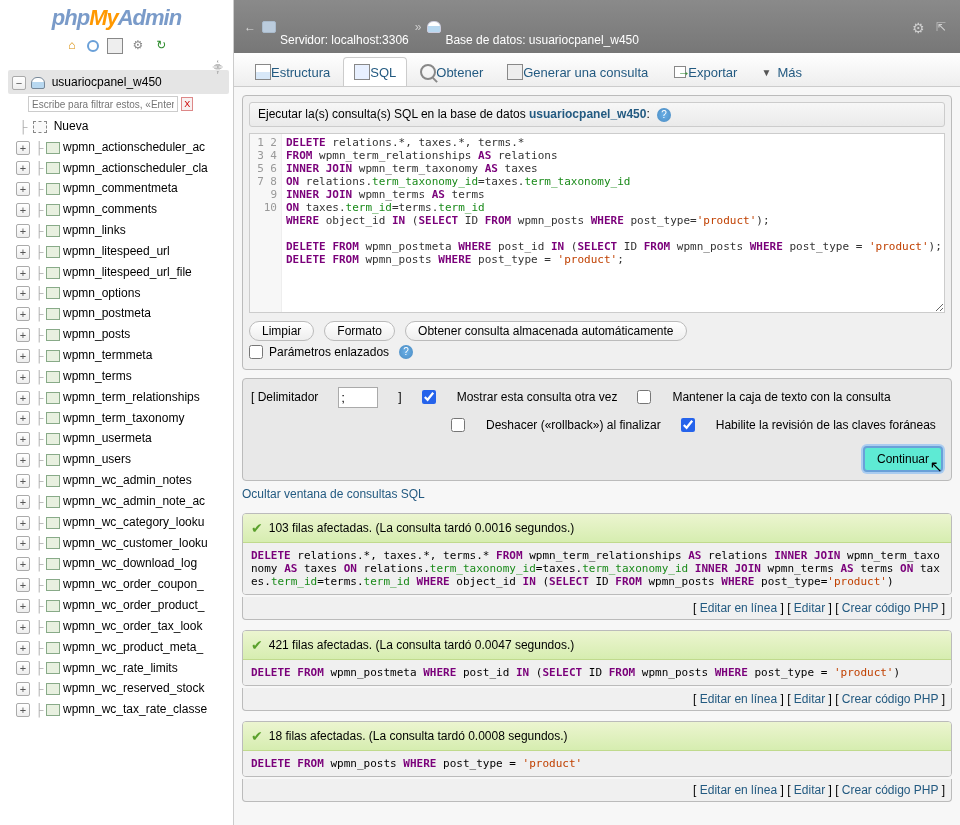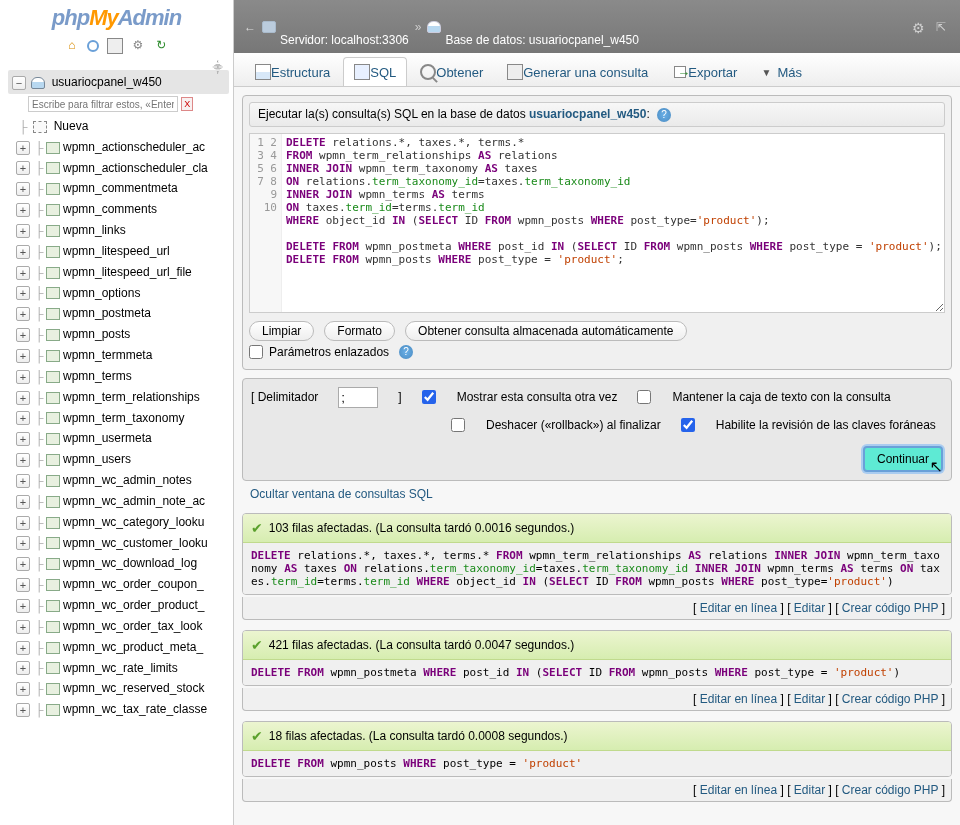--- a/index.html
+++ b/index.html
@@ -64,21 +64,21 @@
 .btn { background:linear-gradient(#fff,#eee); border:1px solid #bbb; border-radius:12px; padding:2px 12px; font-size:12px; cursor:pointer; }
 .check-row { display:flex; align-items:flex-end; gap:6px; margin:4px 0; font-size:12px; }
 .check-row input[type=checkbox] { width:14px; height:14px; }
 .exec-row { background:#e8e8e8; border:1px solid #bbb; border-radius:4px; padding:8px; display:flex; flex-wrap:wrap; gap:10px 20px; align-items:center; font-size:12px; }
 .delim-input { border:1px solid #aaa; width:40px; padding:2px; background:#fff; }
 .chk-label { display:flex; align-items:center; gap:21px; }
 .chk-label input { width:14px; height:14px; accent-color:#2563eb; }
 .continue-row { width:100%; text-align:right; margin-top:4px; }
 .continue-btn { background:#5eead4; border:2px solid #6aa0d8; border-radius:4px; padding:4px 12px; font-size:12px; cursor:pointer; box-shadow:0 0 0 2px #aaccf0; position:relative; }
 .cursor-icon { position:absolute; right:-2px; bottom:-6px; font-size:16px; color:#000; pointer-events:none; }
-.toggle-link { color:#235a81; text-decoration:none; font-size:12px; display:inline-block; margin:6px 8px; }
+.toggle-link { color:#235a81; text-decoration:none; font-size:12px; display:inline-block; margin:6px 0; }
 .result-box { border:1px solid #bbb; border-radius:4px; margin:6px 0 2px; overflow:hidden; }
 .result-head { background:linear-gradient(#ecf5d0,#d6edb0); border-bottom:1px solid #c0da8d; padding:6px 8px; font-size:12px; display:flex; align-items:center; gap:6px; }
 .check-icon { color:#5aa02c; font-size:14px; }
 .result-sql { background:#f0f0f0; padding:6px 8px; font-family:monospace; font-size:11px; line-height:13px; white-space:pre-wrap; word-break:break-all; }
 .action-bar { background:#f0f0f0; border:1px solid #bbb; border-top:none; border-radius:0 0 4px 4px; margin-bottom:10px; padding:4px 6px; text-align:right; font-size:12px; }
 .action-bar a { color:#235a81; text-decoration:none; }
 </style>
 </head>
 <body>
 

